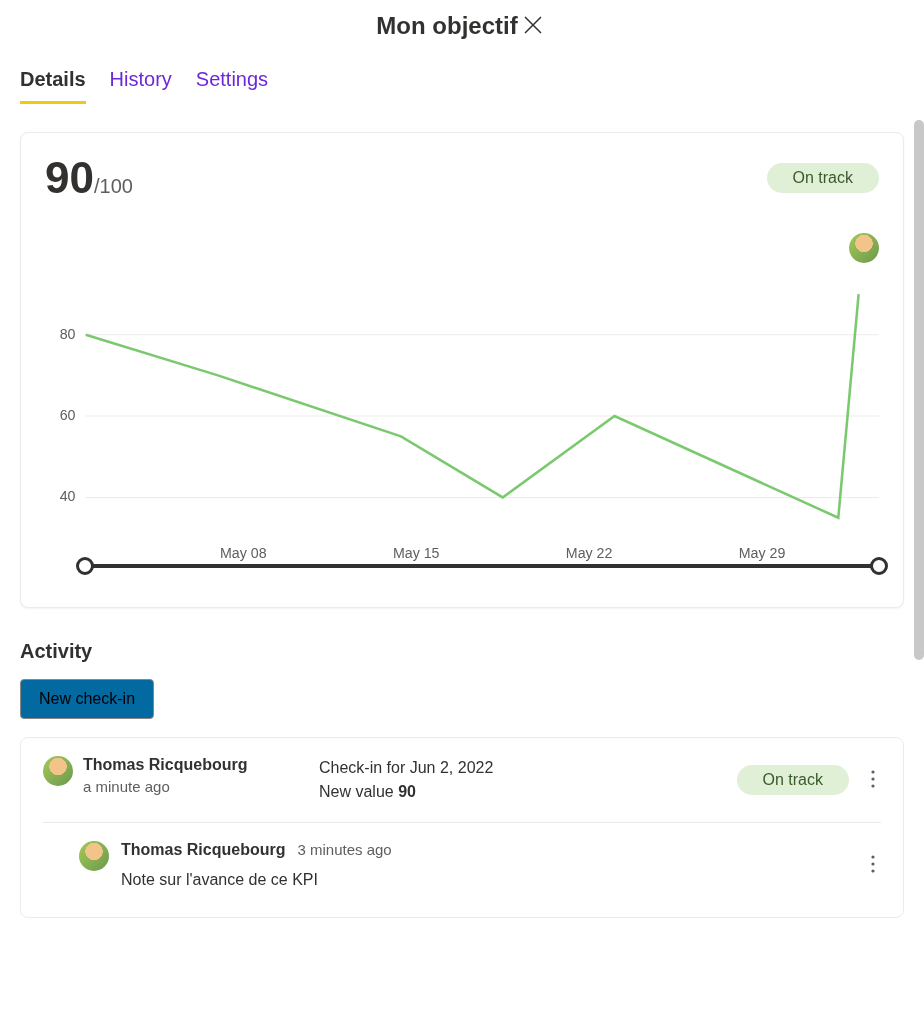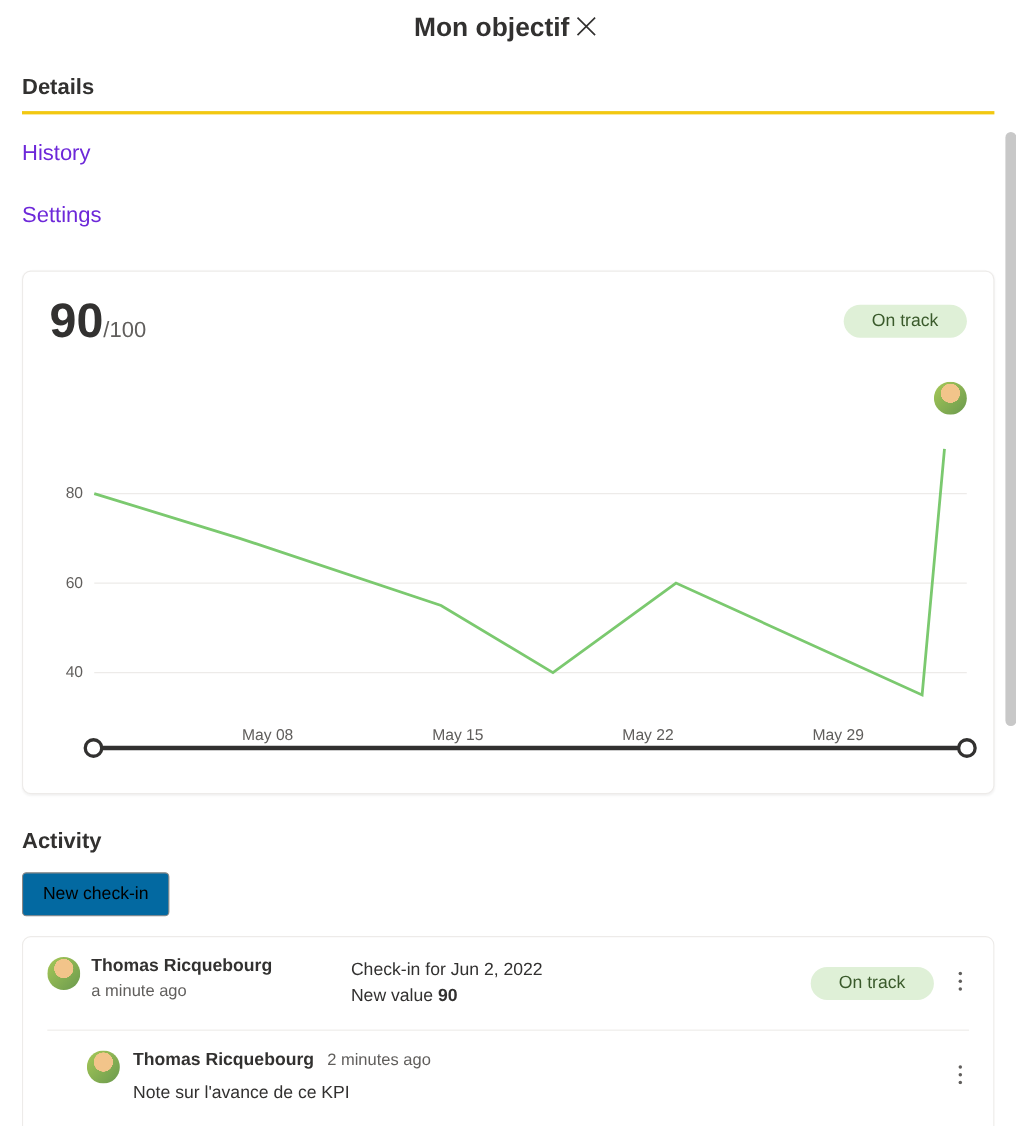--- a/index.html
+++ b/index.html
@@ -39,21 +39,20 @@
     font-size: 24px;
     line-height: 1;
     cursor: pointer;
     color: #323130;
     padding: 6px;
   }
   .tabs {
     display: flex;
     gap: 24px;
     margin-bottom: 28px;
-    flex-direction: column;
   }
   .tab {
     font-size: 20px;
     color: #6d28d9;
     padding-bottom: 10px;
     cursor: pointer;
   }
   .tab.active {
     color: #323130;
     font-weight: 600;
@@ -294,21 +293,21 @@
       </div>
     </div>
 
     <hr class="divider">
 
     <div class="comment-row">
       <div class="act-avatar"></div>
       <div class="comment-body">
         <div class="comment-head">
           <span class="comment-name">Thomas Ricquebourg</span>
-          <span class="comment-time">2 minutes ago</span>
+          <span class="comment-time">3 minutes ago</span>
         </div>
         <div class="comment-text">Note sur l'avance de ce KPI</div>
       </div>
       <div class="more-btn">
         <svg width="4" height="18" viewBox="0 0 4 18">
             <circle cx="2" cy="2" r="1.6" fill="#605e5c"></circle>
             <circle cx="2" cy="9" r="1.6" fill="#605e5c"></circle>
             <circle cx="2" cy="16" r="1.6" fill="#605e5c"></circle>
           </svg>
       </div>

